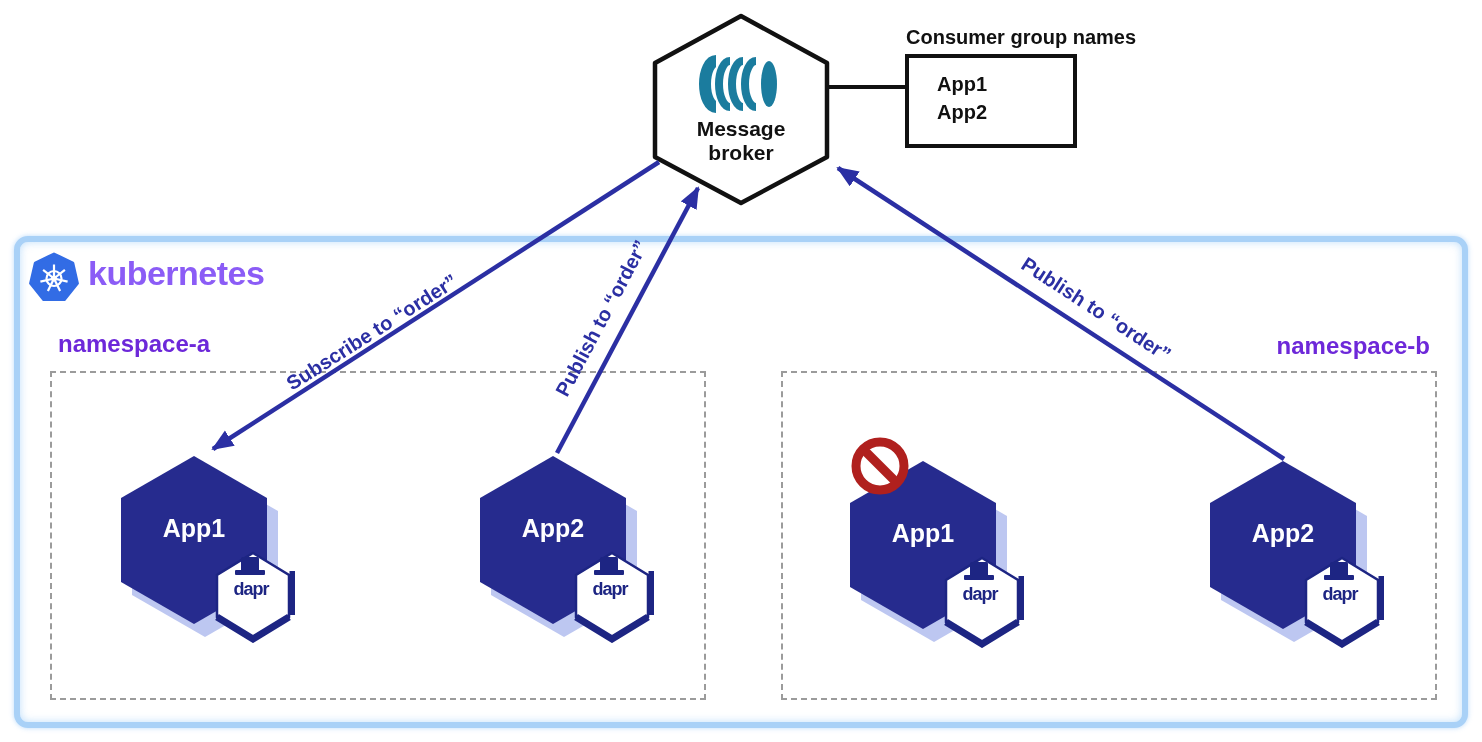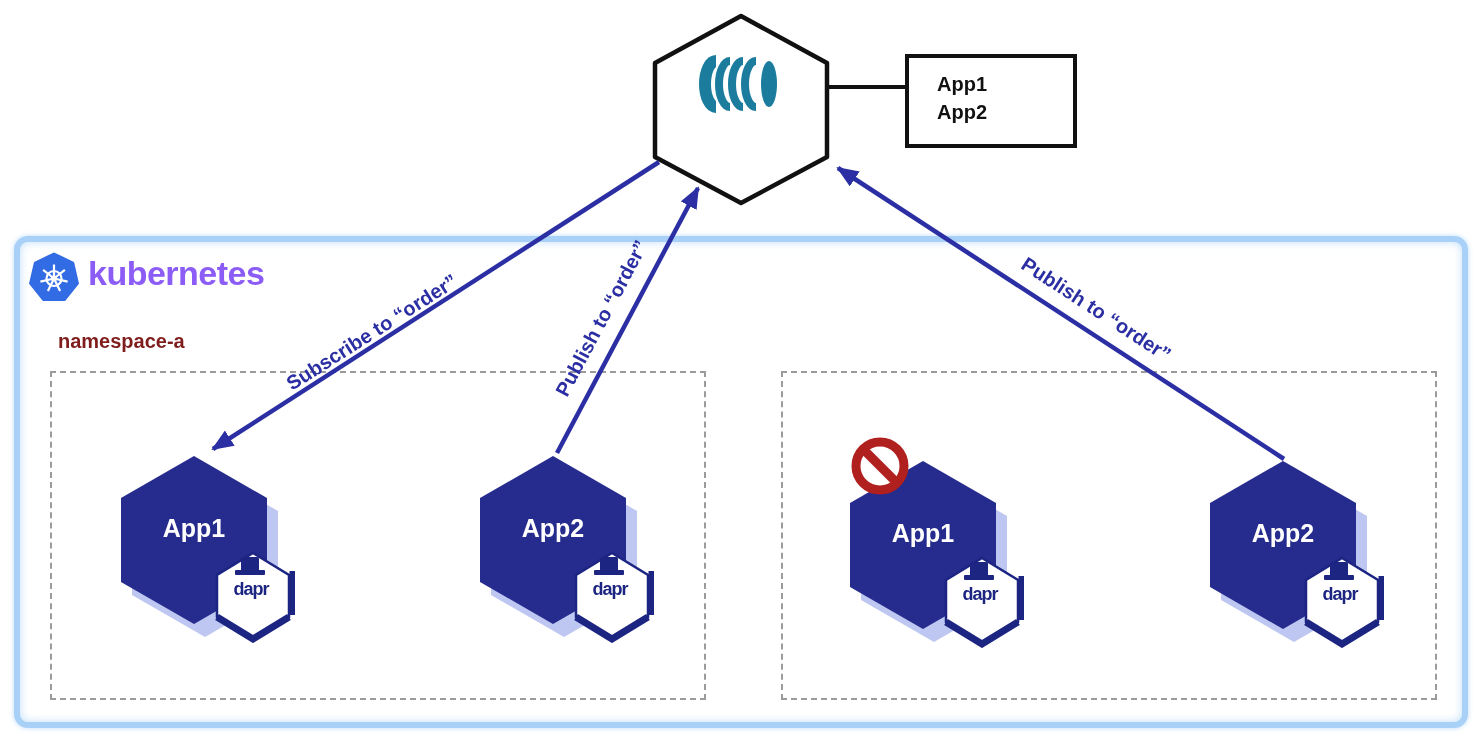--- a/index.html
+++ b/index.html
@@ -13,21 +13,21 @@
     left:14px;top:236px;width:1454px;height:492px;box-sizing:border-box;
     border:6px solid #a9d1f7;border-radius:14px;background:#fff;
     box-shadow:inset 0 0 9px rgba(141,196,248,.55), 0 0 5px rgba(170,210,250,.8);
     z-index:1;
   }
   
   .ns-box{
     box-sizing:border-box;border:2px dashed #9b9b9b;background:transparent;z-index:2;
   }
   .ns-label{
-    font-size:20px;font-weight:bold;color:#7f1d1d;z-index:2;letter-spacing:0;
+    font-size:24px;font-weight:bold;color:#6d28d9;z-index:2;letter-spacing:0;
   }
   
   #k8s-wordmark{
     left:88px;top:254px;font-size:34px;font-weight:bold;color:#8b5cf6;
     letter-spacing:-0.5px;z-index:2;
   }
   
   .app{width:146px;height:168px;z-index:3;}
   .hex{
     position:absolute;width:146px;height:168px;
@@ -87,26 +87,29 @@
       <line x1="26" y1="26.5" x2="12.4" y2="29.6"></line>
       <line x1="26" y1="26.5" x2="15.1" y2="17.8"></line>
     </g>
     <circle cx="26" cy="26.5" r="3" fill="#fff"></circle>
   </svg>
   <div id="k8s-wordmark" class="abs">kubernetes</div>
 
   <div class="abs ns-box" style="left:50px;top:371px;width:656px;height:329px"></div>
   <div class="abs ns-box" style="left:781px;top:371px;width:656px;height:329px"></div>
   <div class="abs ns-label" style="left:58px;top:330px">namespace-a</div>
-
+  <div class="abs ns-label" style="left:1158px;top:332px;width:272px;text-align:right">namespace-b</div>
+
+  <div id="cg-title" class="abs">Consumer group names</div>
   <div id="cg-box" class="abs">
     <div>App1</div>
     <div>App2</div>
   </div>
 
+  <div id="broker-label" class="abs">Message broker</div>
 
   <div id="lbl-subscribe" class="abs arrow-label">Subscribe to “order”</div>
   <div id="lbl-publish-a" class="abs arrow-label">Publish to “order”</div>
   <div id="lbl-publish-b" class="abs arrow-label">Publish to “order”</div>
 
   <div class="abs app" style="left:121px;top:456px">
     <div class="hex shadow"></div>
     <div class="hex body">
       <span class="app-label">App1</span>
     </div>

